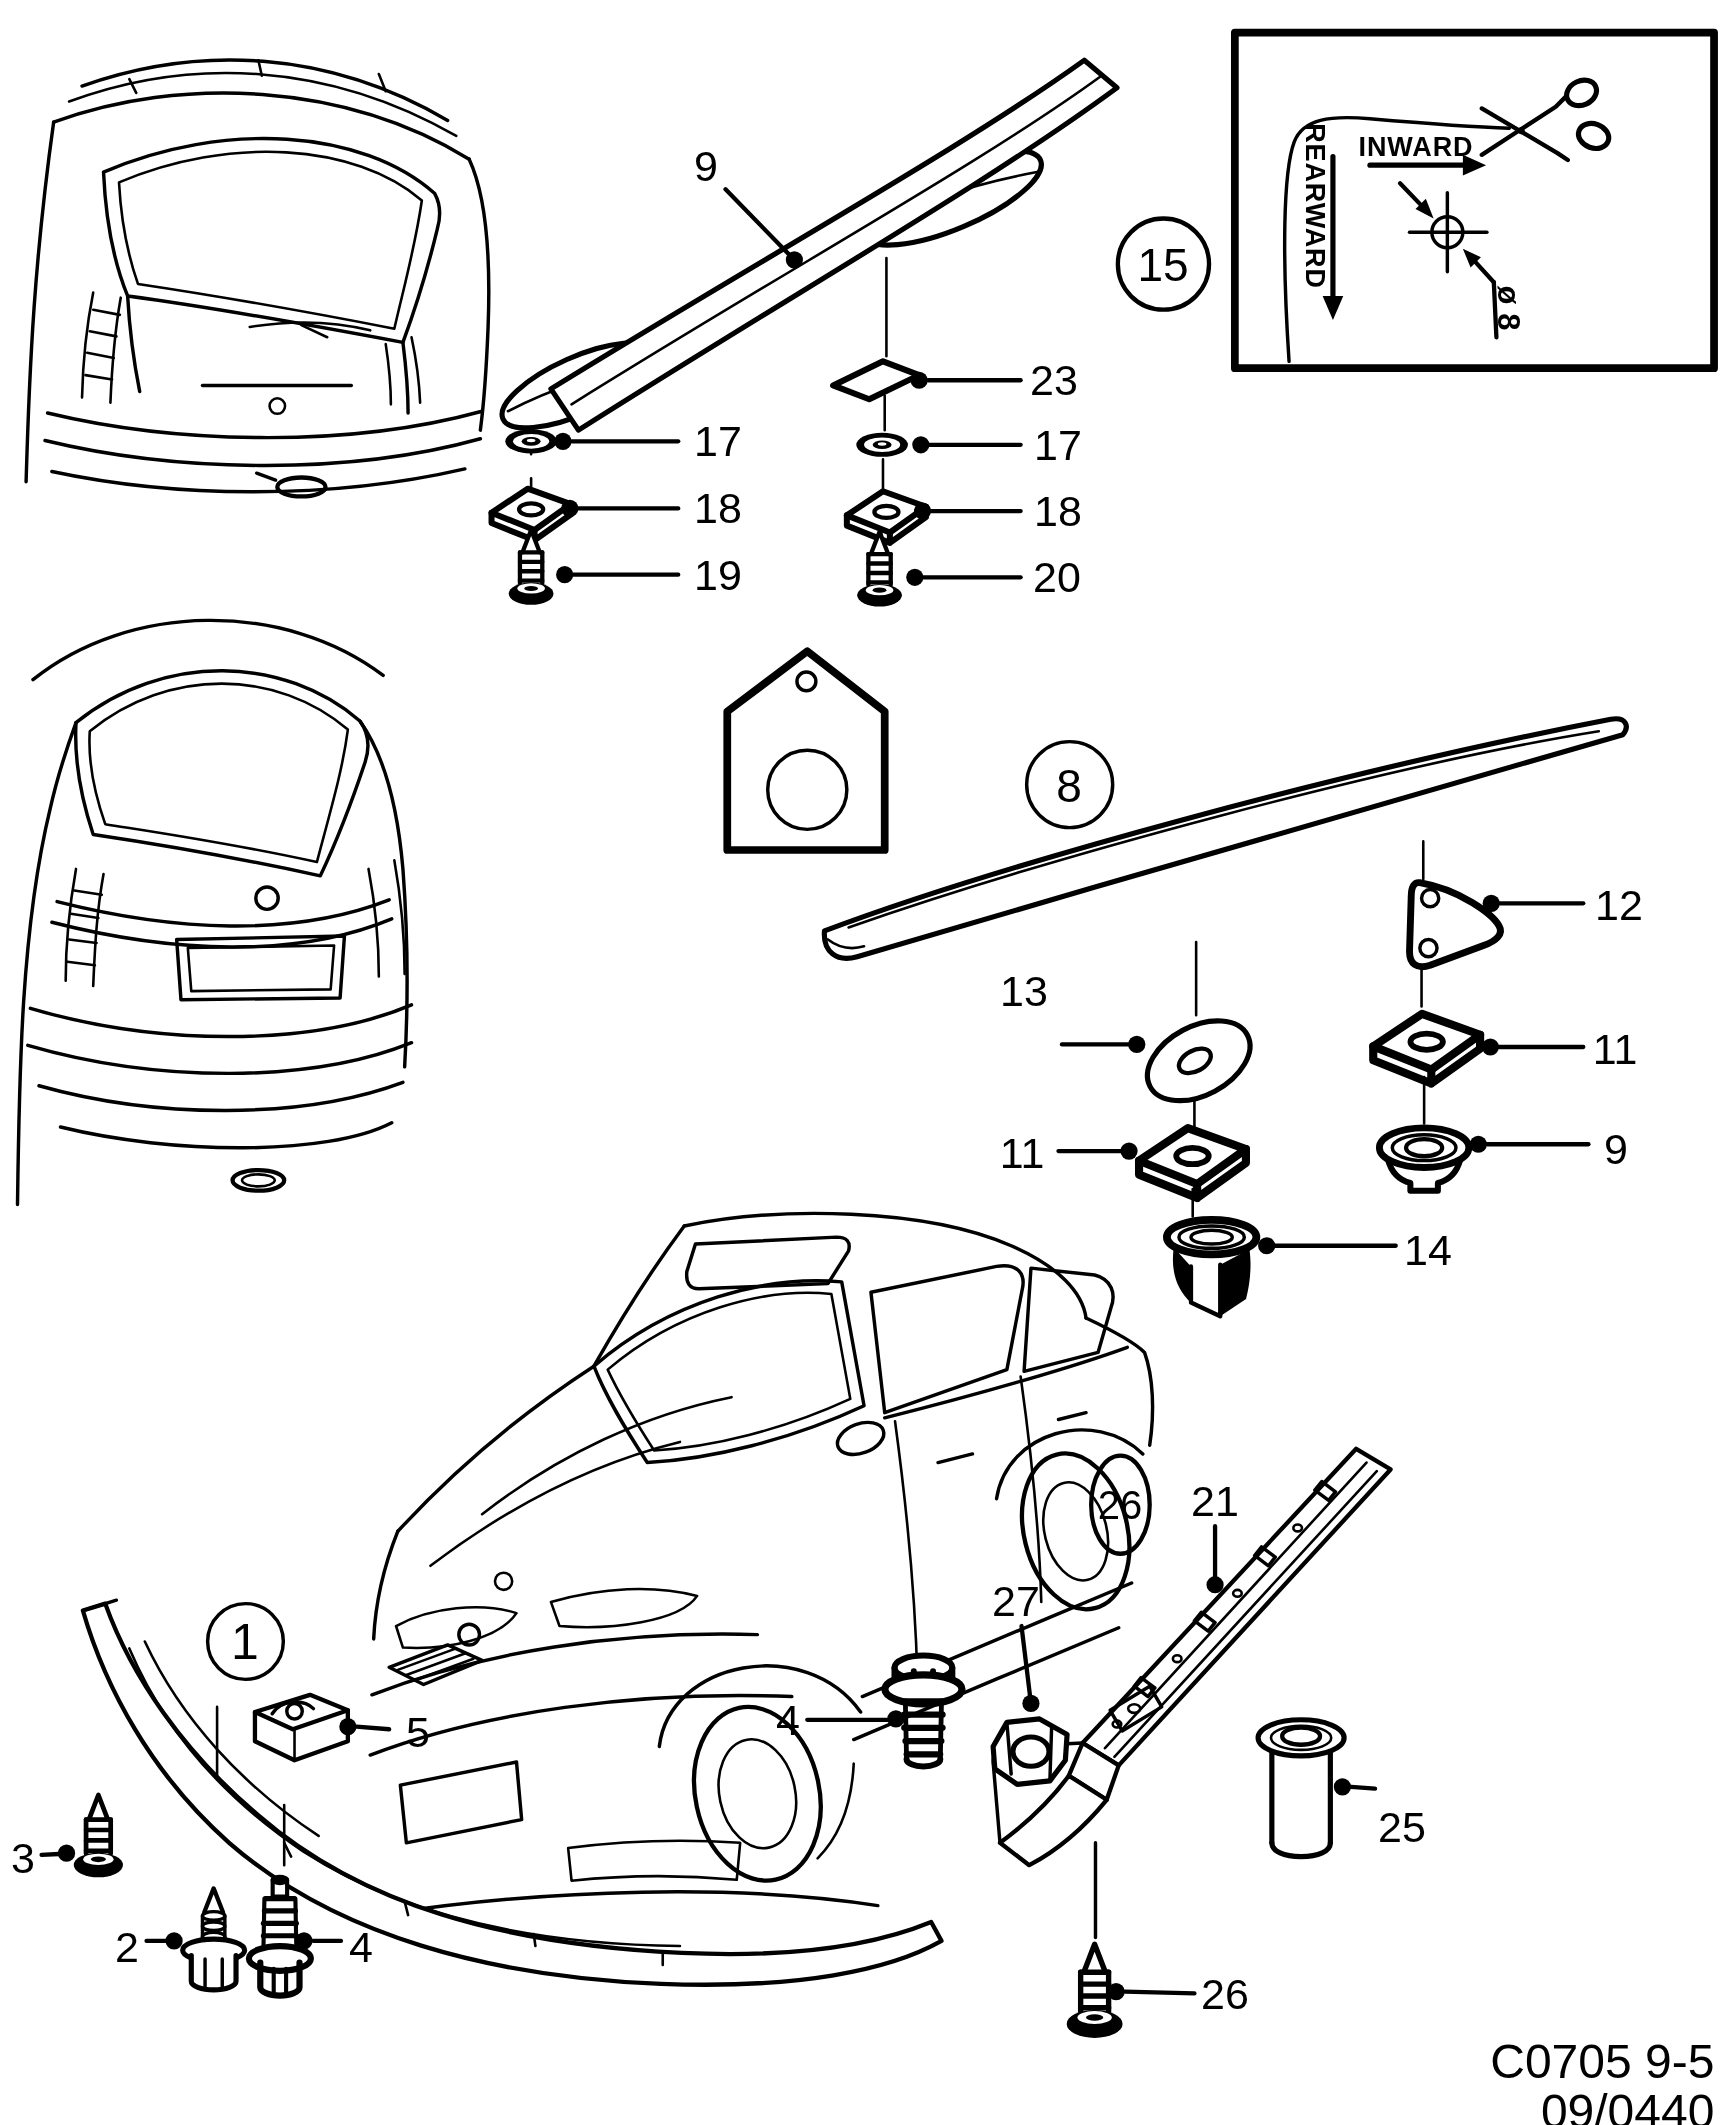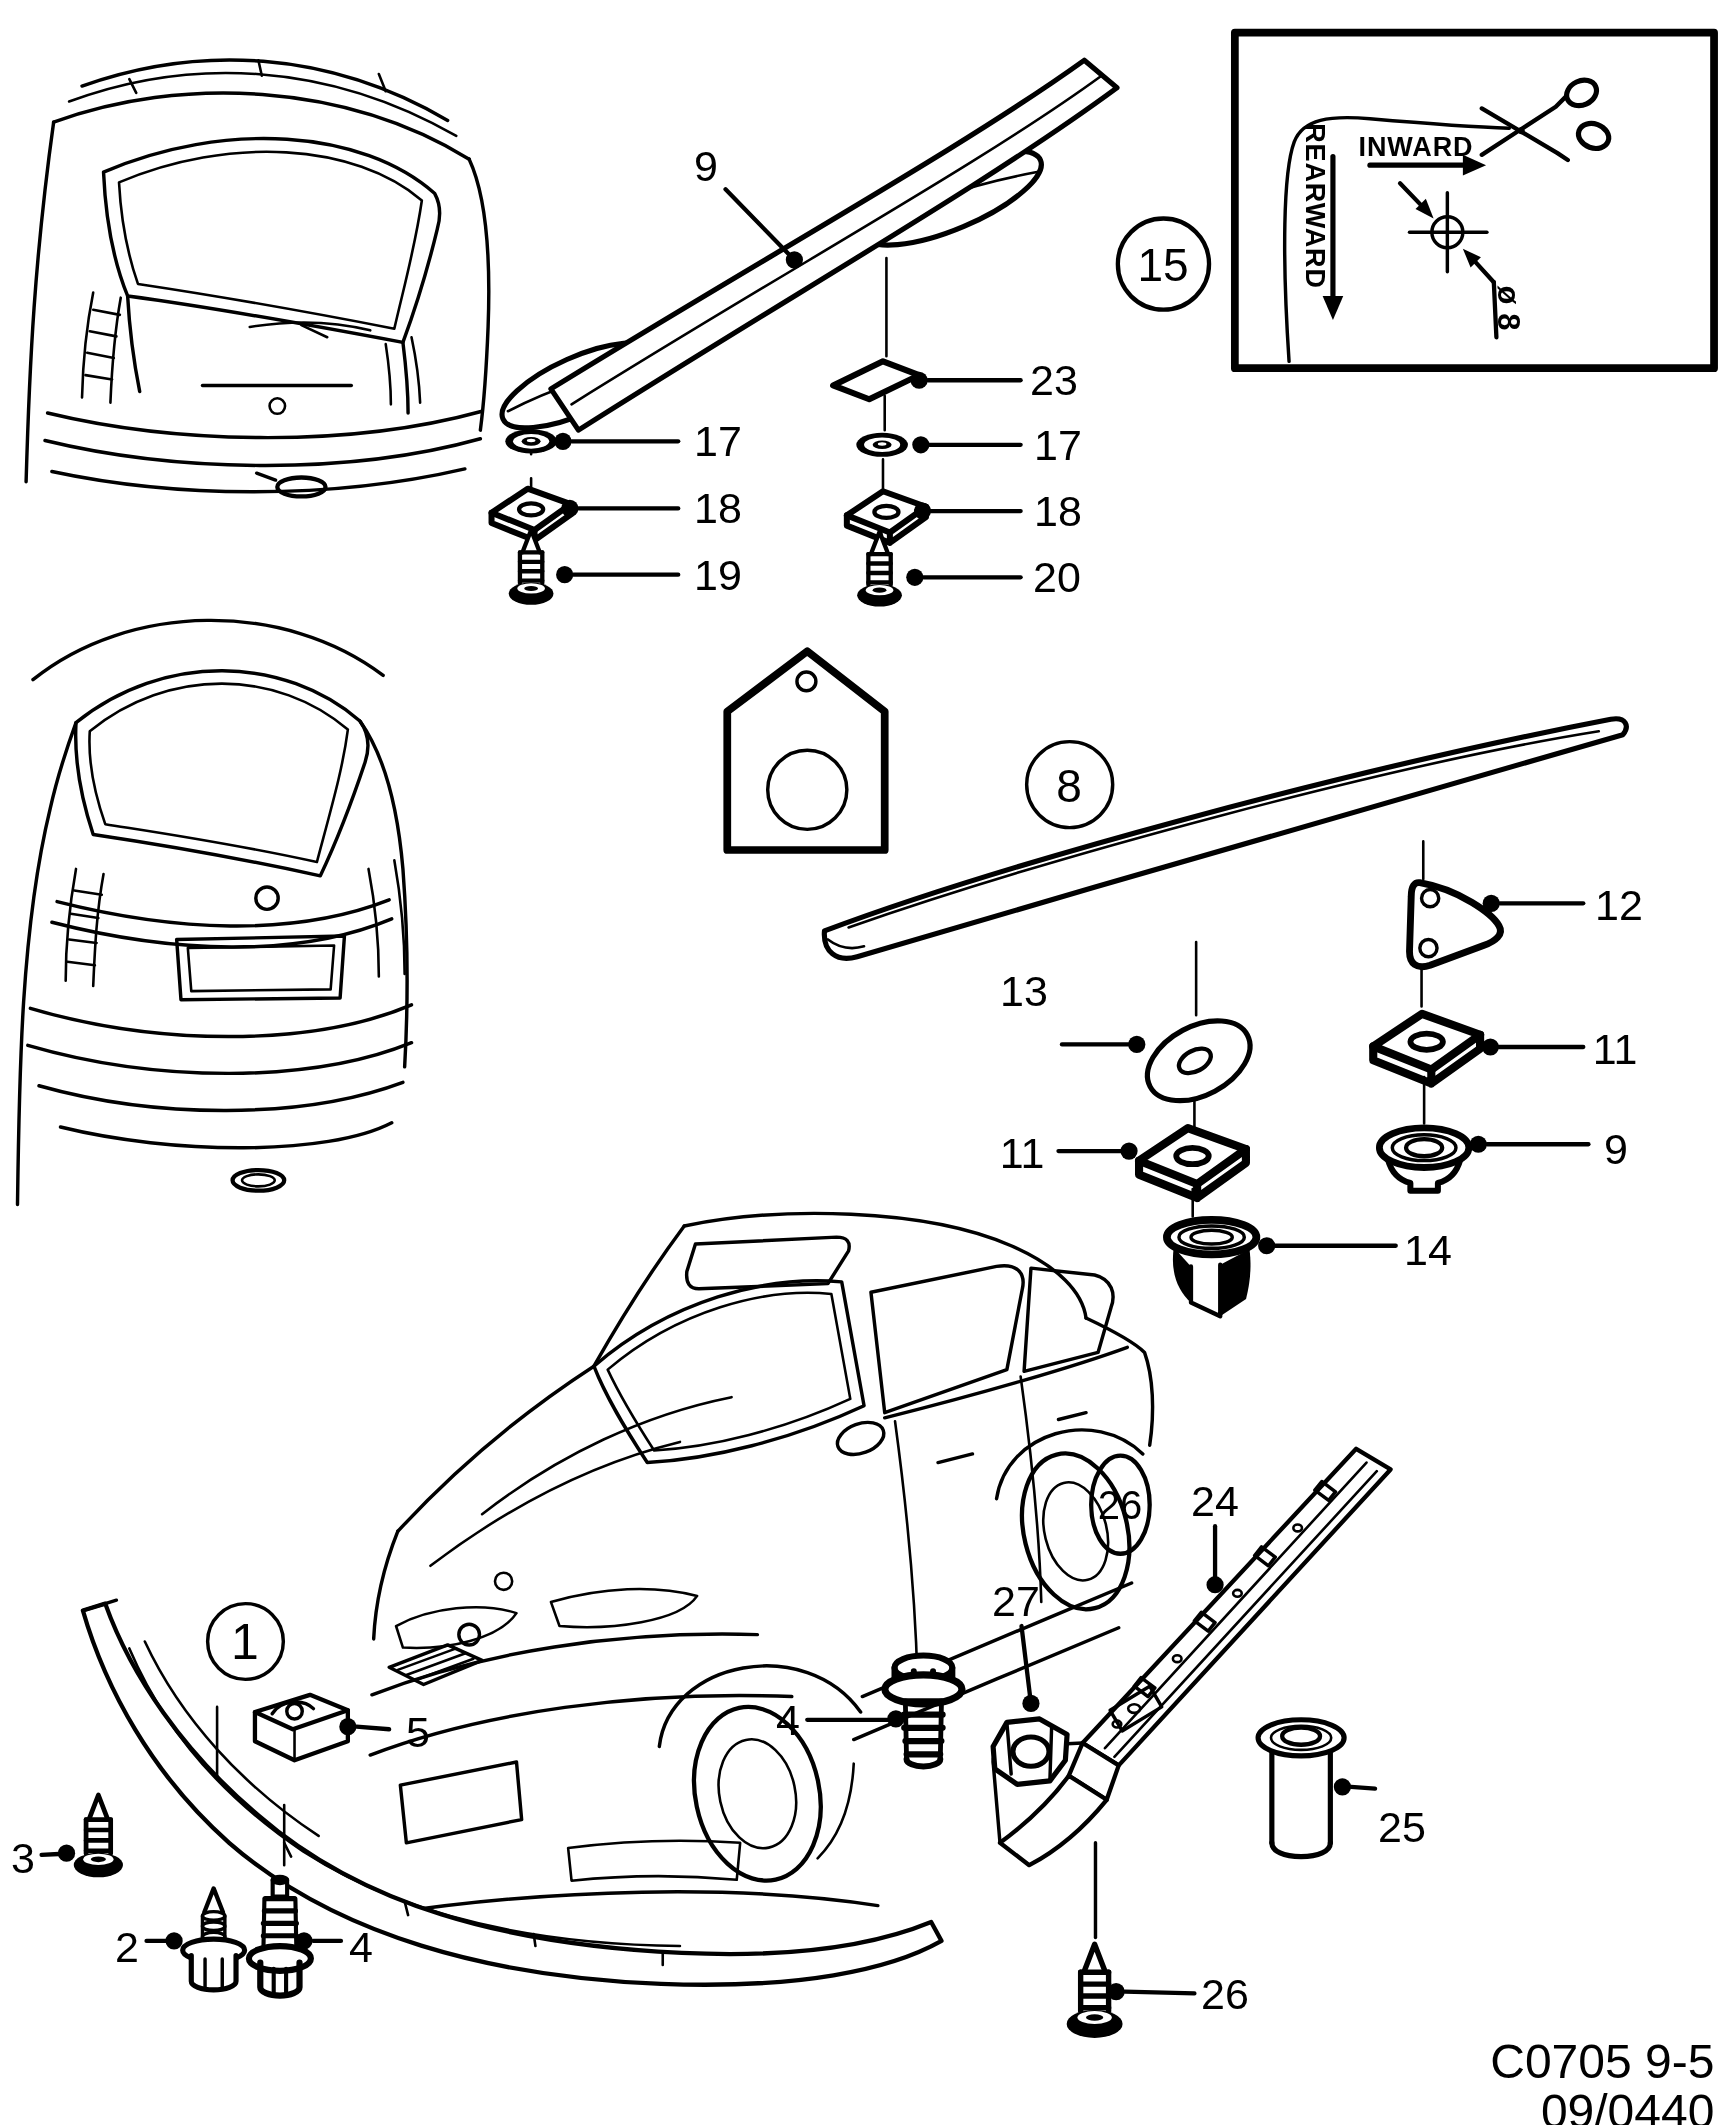--- a/index.html
+++ b/index.html
@@ -370,21 +370,21 @@
 <div class="lbl" style="left:1615px;top:1049px;">11</div>
 <div class="lbl" style="left:1022px;top:1153px;">11</div>
 <div class="lbl" style="left:1616px;top:1149px;">9</div>
 <div class="lbl" style="left:1428px;top:1250px;">14</div>
 <div class="lbl ref" style="left:245px;top:1642px;font-size:50px;">1</div>
 <div class="lbl" style="left:418px;top:1732px;">5</div>
 <div class="lbl" style="left:23px;top:1858px;">3</div>
 <div class="lbl" style="left:127px;top:1947px;">2</div>
 <div class="lbl" style="left:361px;top:1947px;">4</div>
 <div class="lbl" style="left:1120px;top:1505px;font-size:40px;">26</div>
-<div class="lbl" style="left:1215px;top:1501px;">24</div>
+<div class="lbl" style="left:1215px;top:1501px;">21</div>
 <div class="lbl" style="left:1016px;top:1601px;">27</div>
 <div class="lbl" style="left:788px;top:1720px;">4</div>
 <div class="lbl" style="left:1402px;top:1789px;margin-top:38px;">25</div>
 <div class="lbl" style="left:1225px;top:1994px;">26</div>
 
 <div class="lbl insetTxt rot90" style="left:1314px;top:206px;">REARWARD</div>
 <div class="lbl insetTxt" style="left:1416px;top:147px;">INWARD</div>
 <div class="lbl dia rot90" style="left:1508px;top:308px;">ø 8</div>
 
 <div id="footer">

